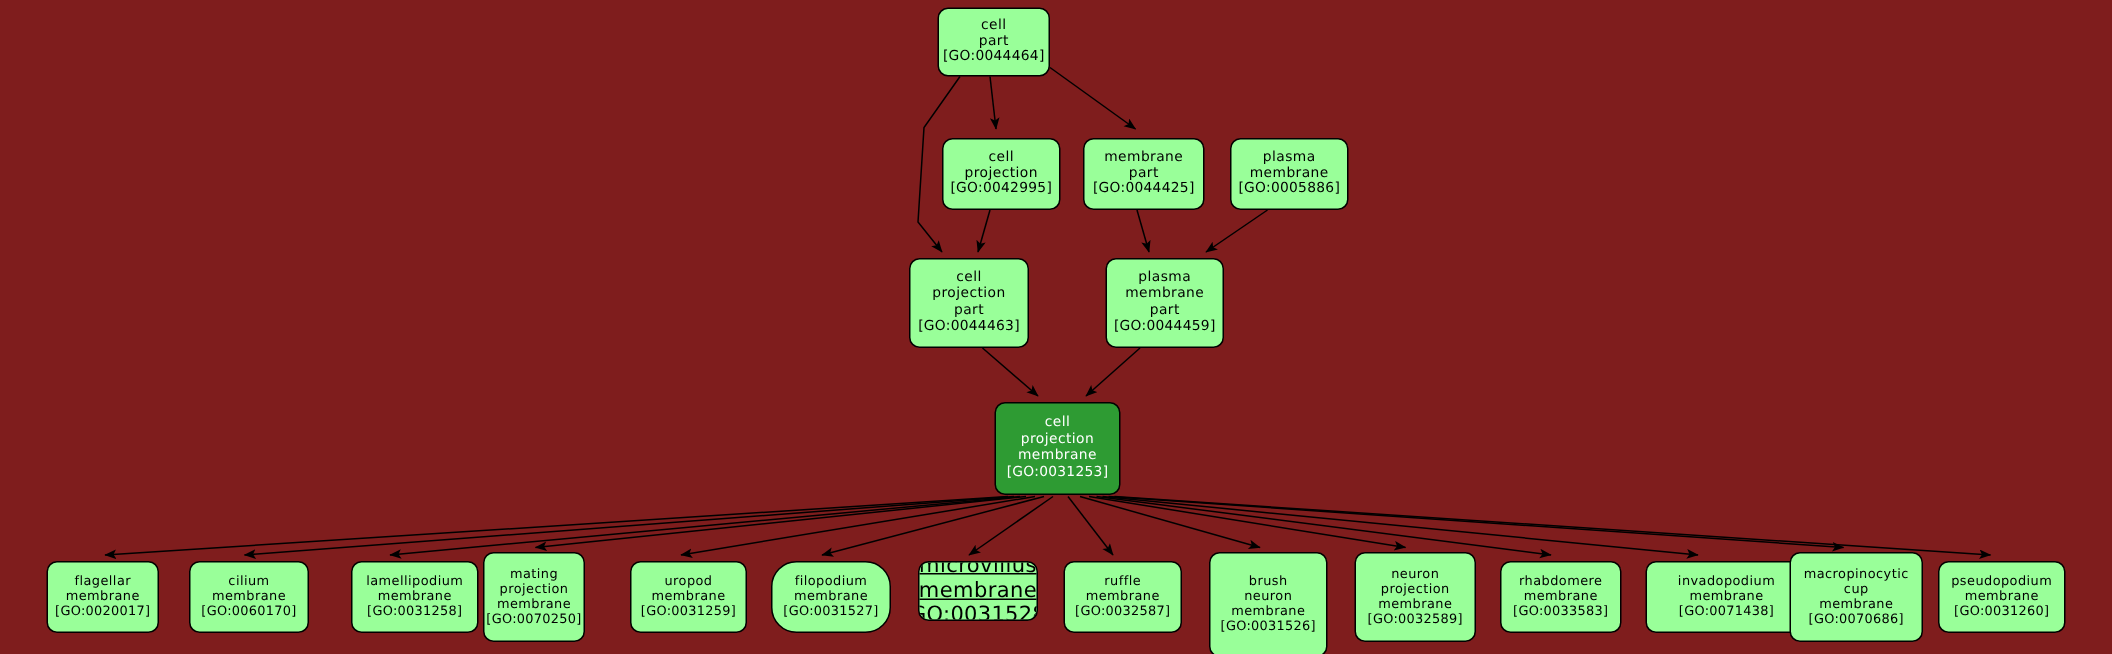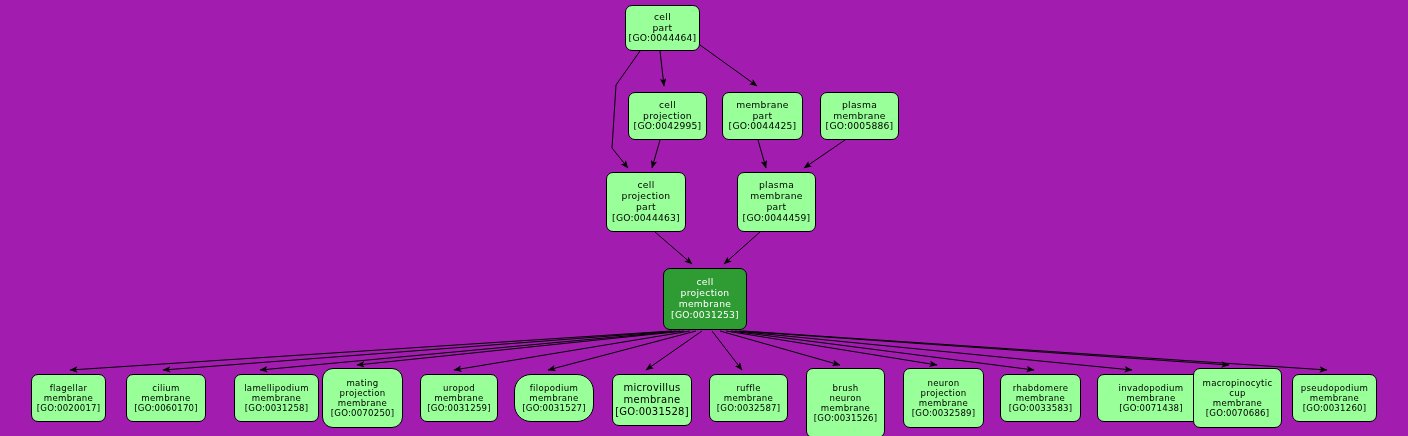--- a/index.html
+++ b/index.html
@@ -10,21 +10,21 @@
   body {
     width: 1408px;
     height: 436px;
     overflow: hidden;
     font-family: "DejaVu Sans", sans-serif;
   }
   #graph-root {
     position: relative;
     width: 1408px;
     height: 436px;
-    background: #a21caf;
+    background: #7f1d1d;
   }
   #edge-layer {
     position: absolute;
     left: 0;
     top: 0;
     width: 1408px;
     height: 436px;
   }
   .go-node {
     position: absolute;
@@ -141,37 +141,37 @@
       <div class="go-node normal" style="left: 126px; top: 374px; width: 80px; height: 48px; font-size: 8.6px;">
         <span class="node-label">cilium</span>
         <span class="node-label">membrane</span>
         <span class="node-id">[GO:0060170]</span>
       </div>
       <div class="go-node normal" style="left: 234px; top: 374px; width: 85px; height: 48px; font-size: 8.6px;">
         <span class="node-label">lamellipodium</span>
         <span class="node-label">membrane</span>
         <span class="node-id">[GO:0031258]</span>
       </div>
-      <div class="go-node normal" style="left: 322px; top: 368px; width: 81px; height: 60px; font-size: 8.6px; border-radius: 11px;">
+      <div class="go-node normal" style="left: 322px; top: 368px; width: 68px; height: 60px; font-size: 8.6px;">
         <span class="node-label">mating</span>
         <span class="node-label">projection</span>
         <span class="node-label">membrane</span>
         <span class="node-id">[GO:0070250]</span>
       </div>
       <div class="go-node normal" style="left: 420px; top: 374px; width: 78px; height: 48px; font-size: 8.6px;">
         <span class="node-label">uropod</span>
         <span class="node-label">membrane</span>
         <span class="node-id">[GO:0031259]</span>
       </div>
       <div class="go-node normal" style="left: 514px; top: 374px; width: 80px; height: 48px; font-size: 8.6px; border-radius: 17px;">
         <span class="node-label">filopodium</span>
         <span class="node-label">membrane</span>
         <span class="node-id">[GO:0031527]</span>
       </div>
-      <div class="go-node normal" style="left: 612px; top: 374px; width: 80px; height: 52px; font-size: 10px;">
+      <div class="go-node normal" style="left: 612px; top: 374px; width: 80px; height: 40px; font-size: 14px; text-decoration: underline;">
         <span class="node-label">microvillus</span>
         <span class="node-label">membrane</span>
         <span class="node-id">[GO:0031528]</span>
       </div>
       <div class="go-node normal" style="left: 709px; top: 374px; width: 79px; height: 48px; font-size: 8.6px;">
         <span class="node-label">ruffle</span>
         <span class="node-label">membrane</span>
         <span class="node-id">[GO:0032587]</span>
       </div>
       <div class="go-node normal" style="left: 806px; top: 368px; width: 79px; height: 70px; font-size: 8.6px;">

